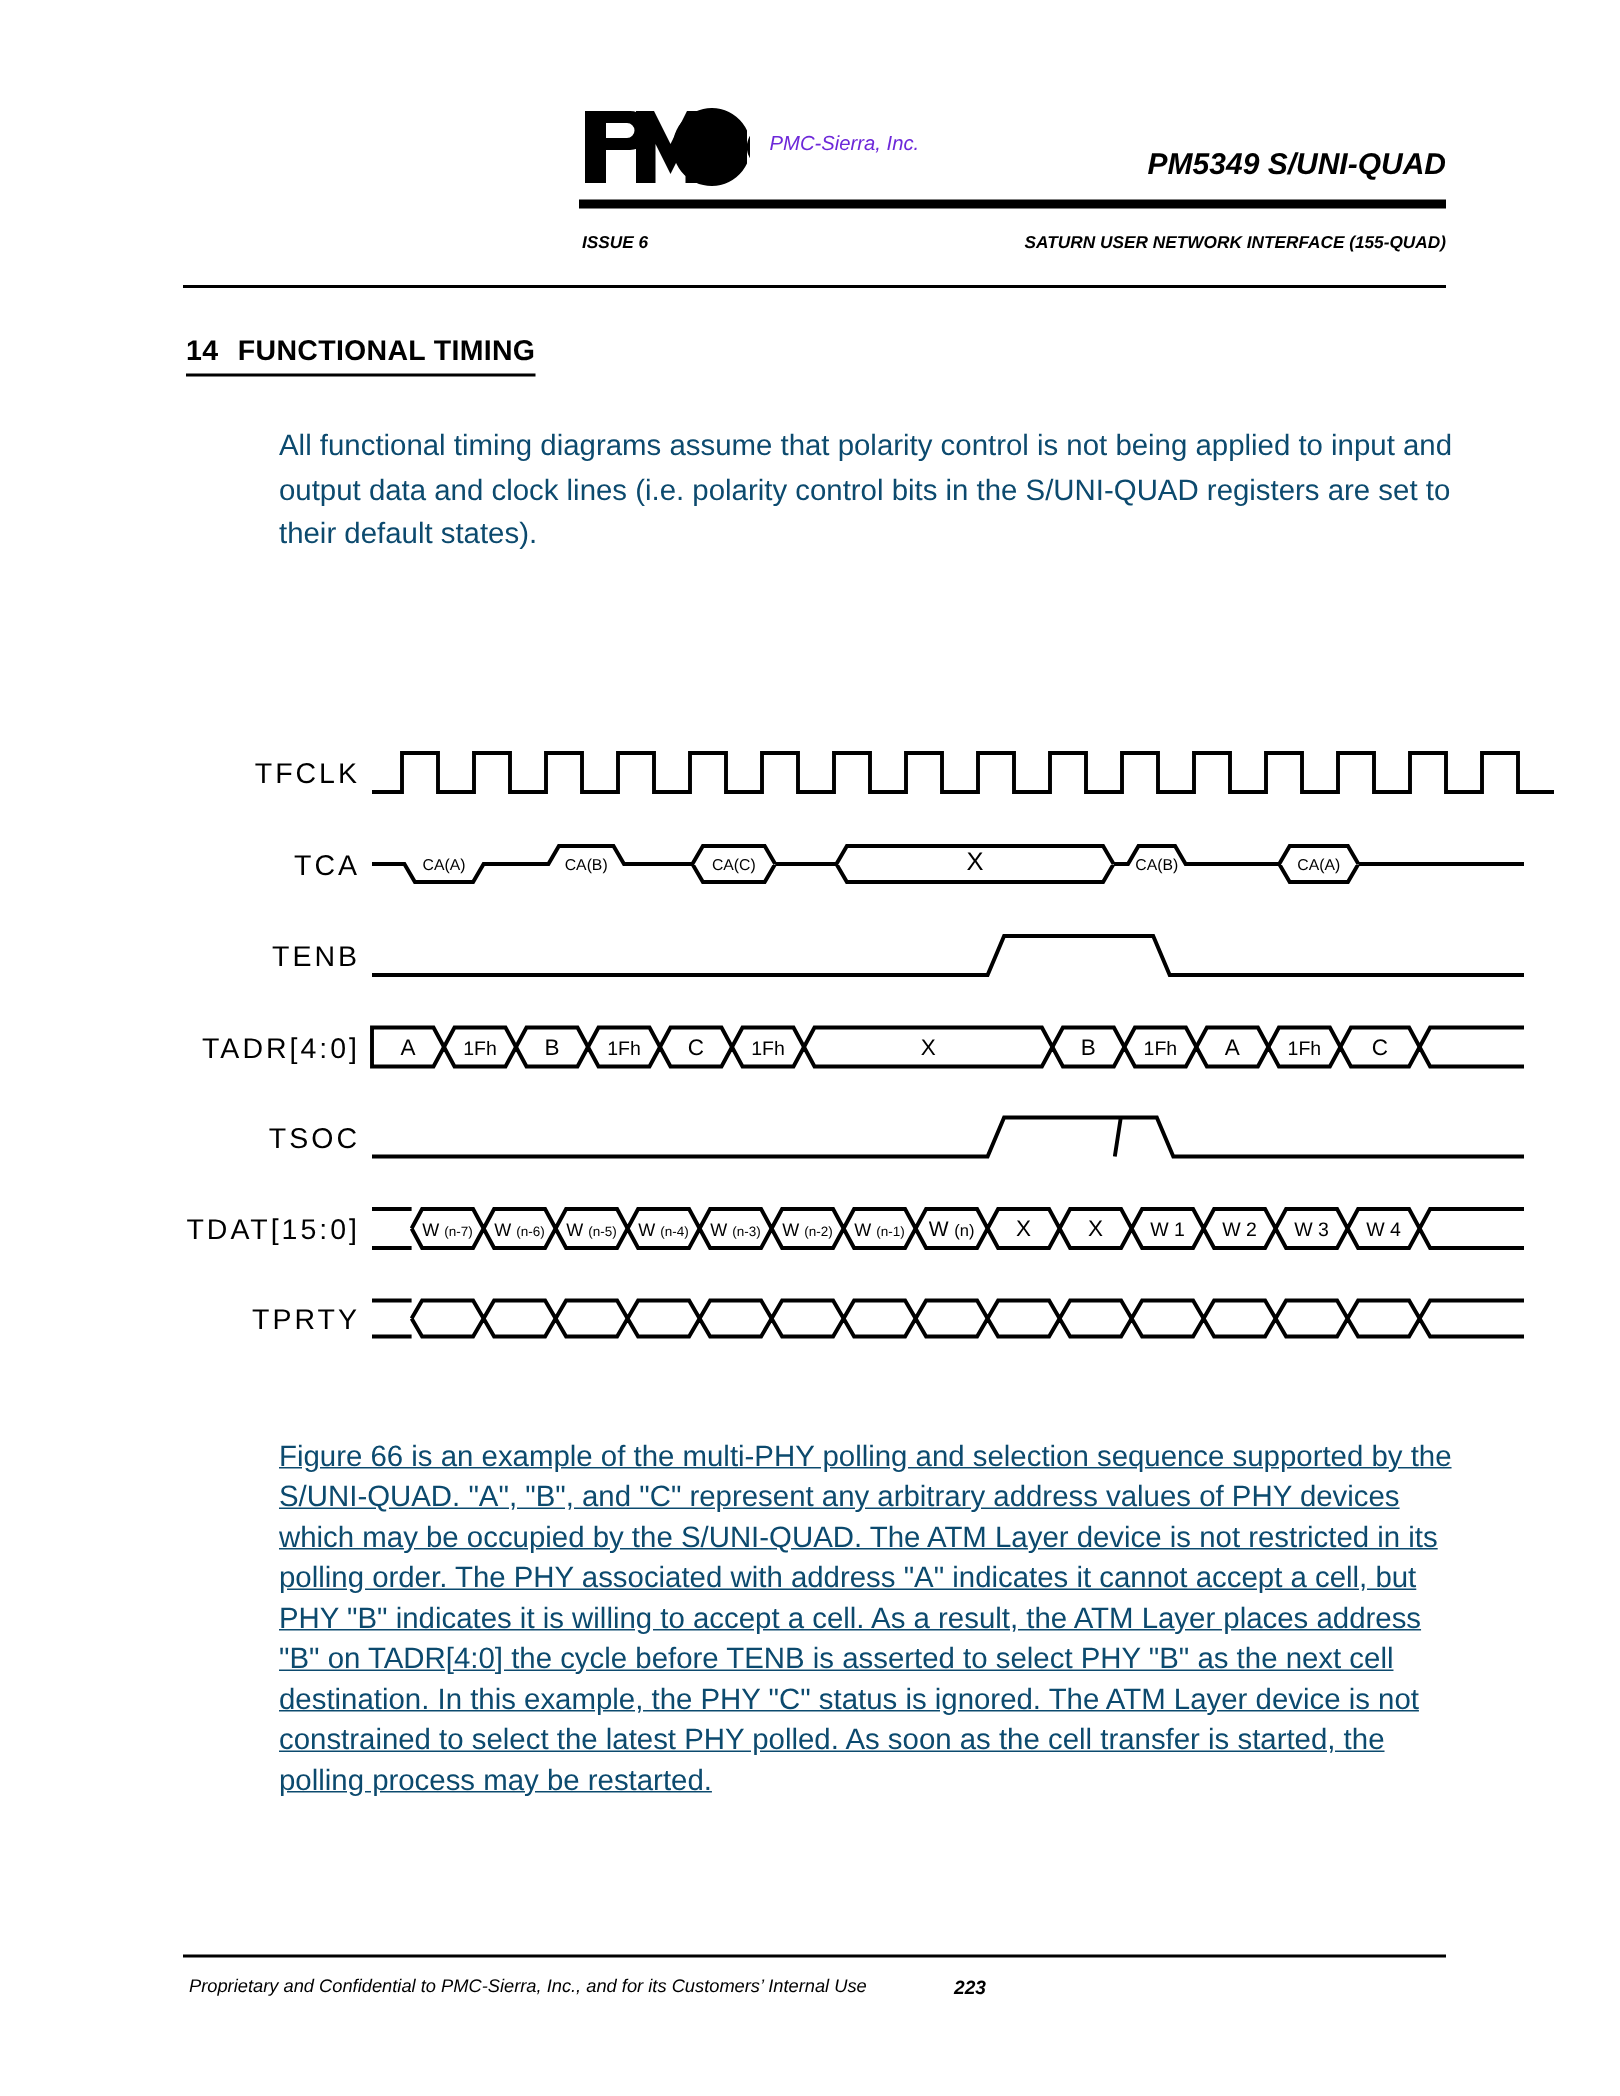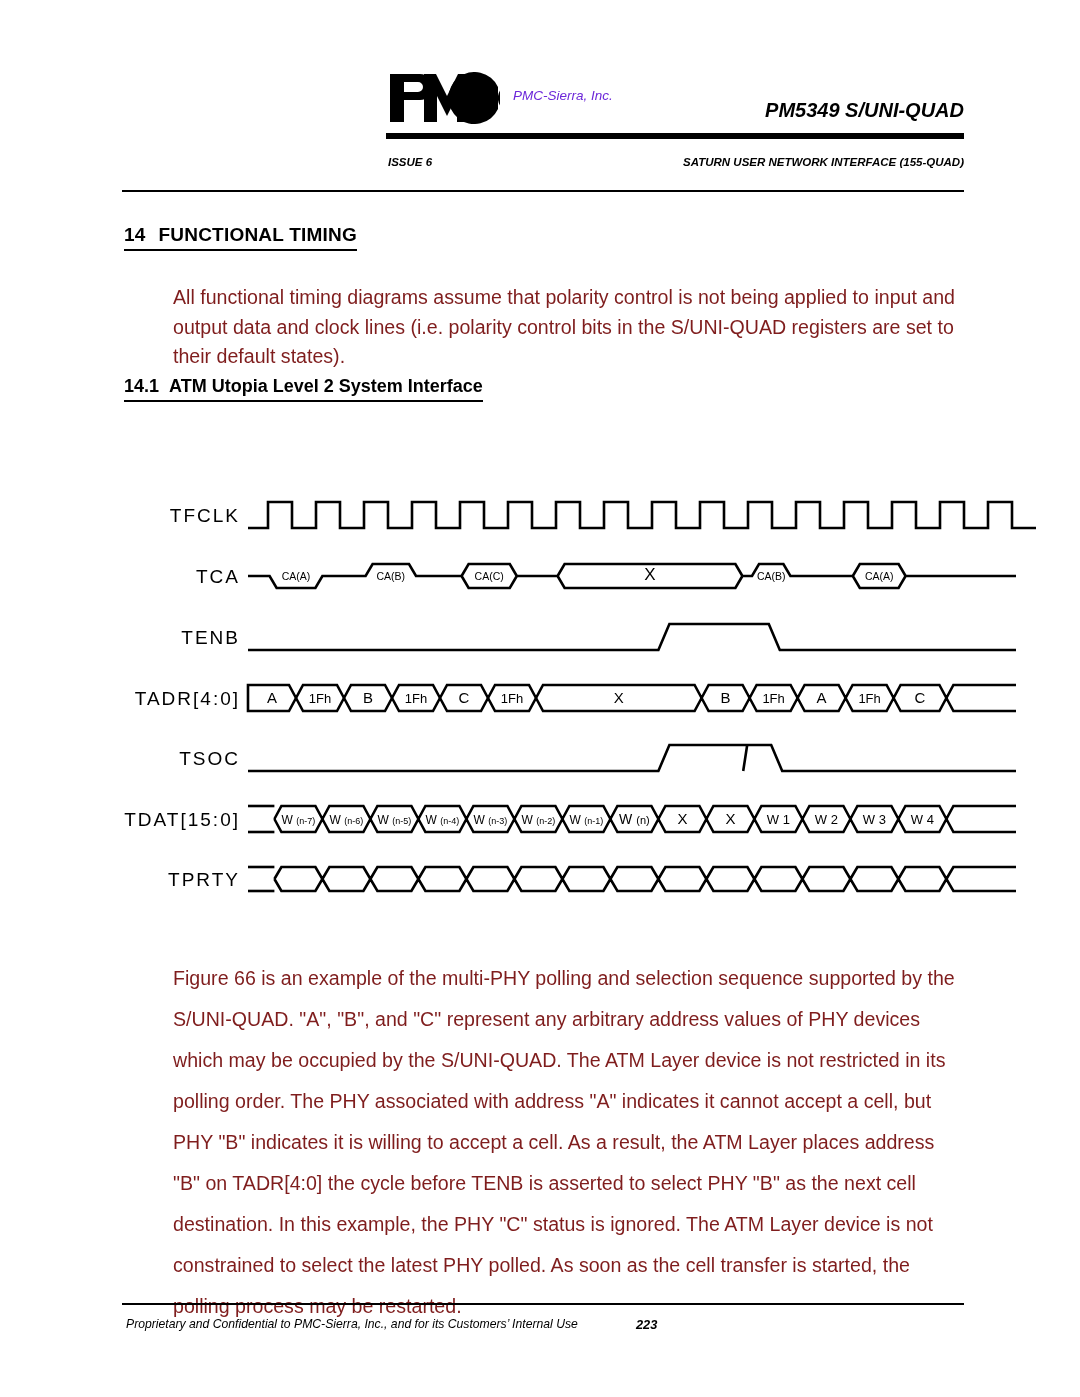--- a/index.html
+++ b/index.html
@@ -50,39 +50,39 @@
   
   .sec-title {
     position:absolute; left:124px; top:224px;
     font-size:19px; font-weight:bold; letter-spacing:0.2px;
     border-bottom:2.2px solid #000; padding-bottom:3px;
     display:inline-block; white-space:pre;
   }
   .sec-title .num { margin-right:13px; }
 
   .para {
-    position:absolute; left:173px; width:790px;
-    font-size:19.6px; line-height:29.5px; color:#7f1d1d;
+    position:absolute; left:186px; width:790px;
+    font-size:19.6px; line-height:29.5px; color:#0c4a6e;
   }
   .para-intro { top:283px; }
 
   .sub-title {
     position:absolute; left:124px; top:376px;
     font-size:18px; font-weight:bold;
     border-bottom:2.2px solid #000; padding-bottom:3px;
     display:inline-block; white-space:pre;
   }
   .sub-title .num { margin-right:10px; }
 
   .fig-cap {
     position:absolute; left:0; top:434px; width:1080px;
     text-align:center; font-size:19px; font-weight:bold;
   }
 
-  .para-body { top:958px; line-height:41px; }
+  .para-body { top:958px; line-height:27px;text-decoration:underline; }
 
   
   .figure { position:absolute; left:0; top:480px; width:1080px; height:430px; }
   .figure svg { display:block; }
 
   
   .ftr-rule {
     position:absolute; left:122px; top:1303px;
     width:842px; height:1.6px; background:#000;
   }
@@ -117,21 +117,20 @@
     <div class="hdr-part">PM5349 S/UNI-QUAD</div>
     <div class="hdr-issue">ISSUE 6</div>
     <div class="hdr-saturn">SATURN USER NETWORK INTERFACE (155-QUAD)</div>
     <div class="hdr-botline"></div>
   </div>
 
   <div class="sec-title"><span class="num">14</span><span>FUNCTIONAL TIMING</span></div>
 
   <div class="para para-intro">All functional timing diagrams assume that polarity control is not being applied to input and output data and clock lines (i.e. polarity control bits in the S/UNI-QUAD registers are set to their default states).</div>
 
-  <div class="sub-title"><span class="num">14.1</span><span>ATM Utopia Level 2 System Interface</span></div>
 
 
   <div class="figure">
     <svg id="timing-svg" width="1080" height="430" viewBox="0 0 1080 430" aria-hidden="false">
         <text x="240" y="42" font-family="&quot;Liberation Sans&quot;, sans-serif" font-size="19" fill="#000" text-anchor="end" letter-spacing="2">TFCLK</text>
         <path d="M 248 48 L 268 48 L 268 22 L 292 22 L 292 48 L 316 48 L 316 22 L 340 22 L 340 48 L 364 48 L 364 22 L 388 22 L 388 48 L 412 48 L 412 22 L 436 22 L 436 48 L 460 48 L 460 22 L 484 22 L 484 48 L 508 48 L 508 22 L 532 22 L 532 48 L 556 48 L 556 22 L 580 22 L 580 48 L 604 48 L 604 22 L 628 22 L 628 48 L 652 48 L 652 22 L 676 22 L 676 48 L 700 48 L 700 22 L 724 22 L 724 48 L 748 48 L 748 22 L 772 22 L 772 48 L 796 48 L 796 22 L 820 22 L 820 48 L 844 48 L 844 22 L 868 22 L 868 48 L 892 48 L 892 22 L 916 22 L 916 48 L 940 48 L 940 22 L 964 22 L 964 48 L 988 48 L 988 22 L 1012 22 L 1012 48 L 1036 48" fill="none" stroke="#000" stroke-width="2.6" stroke-linecap="butt" stroke-linejoin="miter"></path>
         <text x="240" y="103" font-family="&quot;Liberation Sans&quot;, sans-serif" font-size="19" fill="#000" text-anchor="end" letter-spacing="2">TCA</text>
         <path d="M 248 96 L 269.6 96 L 276.6 108 L 315.4 108 L 322.4 96 L 365.6 96 L 372.6 84 L 409 84 L 416 96 L 461.6 96 M 461.6 96 L 468.6 84 L 509.79999999999995 84 L 516.8 96 M 461.6 96 L 468.6 108 L 509.79999999999995 108 L 516.8 96 M 516.8 96 L 557.6 96 M 557.6 96 L 564.6 84 L 735.4000000000001 84 L 742.4000000000001 96 M 557.6 96 L 564.6 108 L 735.4000000000001 108 L 742.4000000000001 96 M 742.4000000000001 96 L 752 96 L 759 84 L 783.4000000000001 84 L 790.4000000000001 96 L 852.8 96 M 852.8 96 L 859.8 84 L 898.5999999999999 84 L 905.5999999999999 96 M 852.8 96 L 859.8 108 L 898.5999999999999 108 L 905.5999999999999 96 M 905.5999999999999 96 L 1016 96" fill="none" stroke="#000" stroke-width="2.6" stroke-linecap="butt" stroke-linejoin="miter"></path>
         <text x="296" y="100" font-family="&quot;Liberation Sans&quot;, sans-serif" font-size="10.5" fill="#000" text-anchor="middle">CA(A)</text>
         <text x="390.8" y="100" font-family="&quot;Liberation Sans&quot;, sans-serif" font-size="10.5" fill="#000" text-anchor="middle">CA(B)</text>

